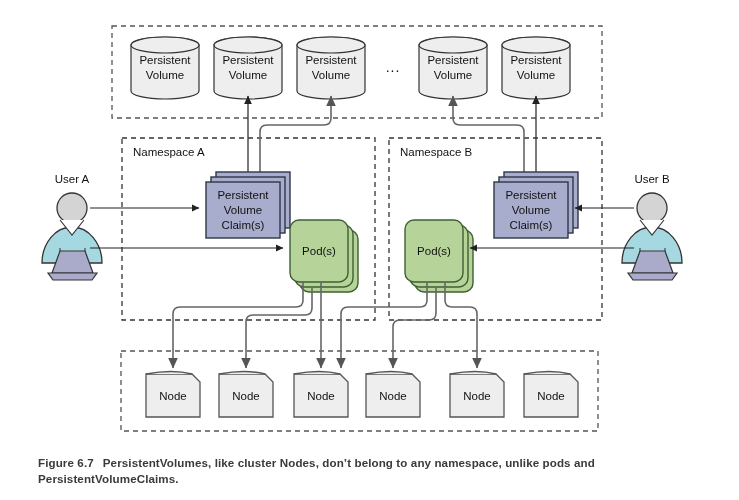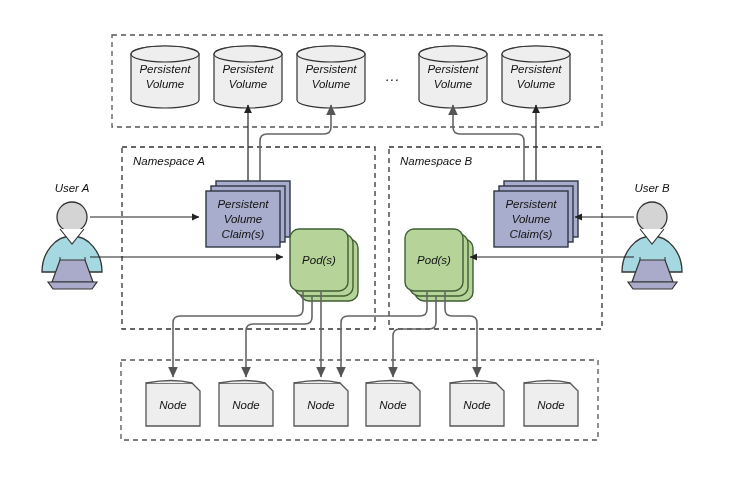--- a/index.html
+++ b/index.html
@@ -3,21 +3,21 @@
 <meta charset="utf-8">
 <style>
   html,body{margin:0;padding:0;background:#ffffff;}
   body{
     width:739px;height:500px;
     font-family:"Liberation Sans", sans-serif;
     color:#1a1a1a;
     position:relative;
     overflow:hidden;
   }
-  #stage{position:absolute;left:0;top:17px;width:739px;height:464px;font-style:italic;}
+  #stage{position:absolute;left:0;top:8px;width:739px;height:464px;}
   svg#diagram{position:absolute;left:0;top:0;width:739px;height:440px;display:block;}
 
   
   .lbl{font-family:"Liberation Sans",sans-serif;font-size:11.5px;fill:#111111;text-anchor:middle;}
   .lbl-ns{font-family:"Liberation Sans",sans-serif;font-size:11.5px;fill:#111111;text-anchor:start;}
   .lbl-user{font-family:"Liberation Sans",sans-serif;font-size:11.5px;fill:#111111;text-anchor:middle;}
   .lbl-dots{font-family:"Liberation Sans",sans-serif;font-size:14px;fill:#111111;text-anchor:middle;letter-spacing:1px;}
 
   
   #caption{
@@ -191,14 +191,17 @@
     <path d="M450,366 Q477,361 496,366" fill="#eeeeee" stroke="#555555" stroke-width="1.3"></path>
     <text class="lbl" x="477" y="392">Node</text>
   </g>
   <g>
     <path d="M524,366 L570,366 L578,374 L578,409 L524,409 Z" fill="#eeeeee" stroke="#555555" stroke-width="1.3"></path>
     <path d="M524,366 Q551,361 570,366" fill="#eeeeee" stroke="#555555" stroke-width="1.3"></path>
     <text class="lbl" x="551" y="392">Node</text>
   </g>
 </svg>
 
-
+<div id="caption">
+  <span class="fignum">Figure 6.7</span><span>PersistentVolumes, like cluster Nodes, don’t belong to any namespace, unlike pods and PersistentVolumeClaims.</span>
 </div>
 
+</div>
+
 </body></html>

